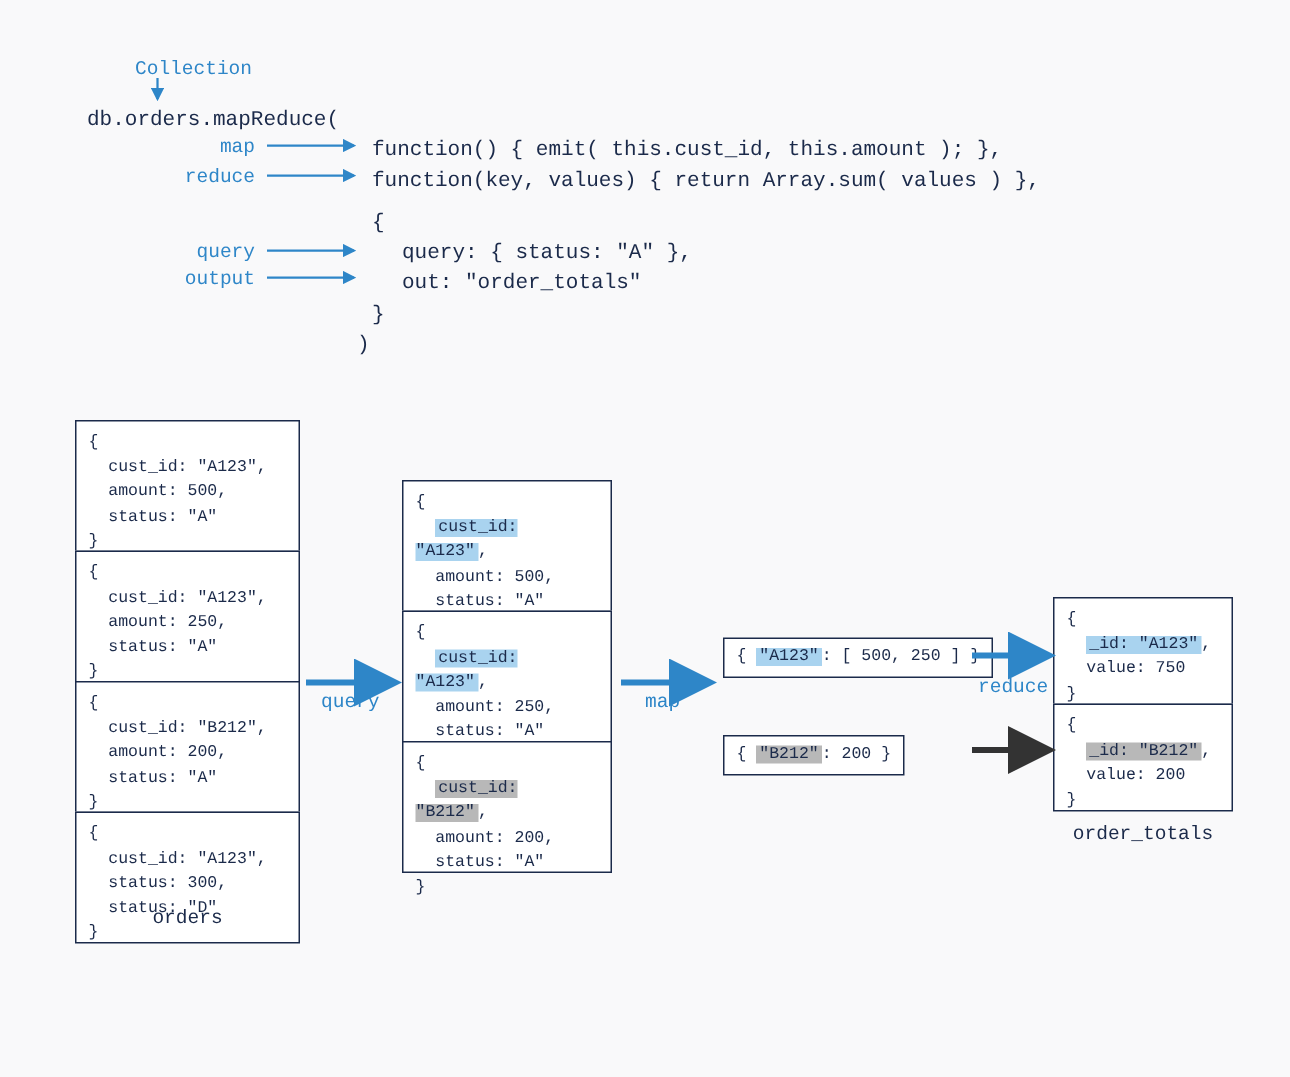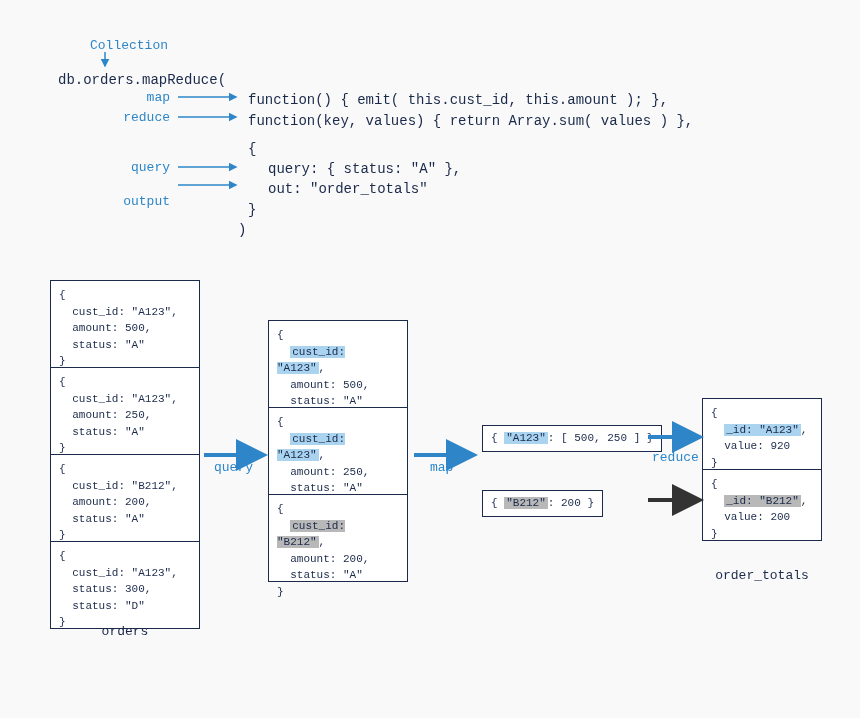--- a/index.html
+++ b/index.html
@@ -53,21 +53,20 @@
     padding: 4px 8px;
     white-space: nowrap;
   }
   .hl-blue { background: #a9d3ef; padding: 0 2px; }
   .hl-gray { background: #b8b8b8; padding: 0 2px; }
   .col-label {
     position: absolute;
     font-size: 13px;
     color: #1b2a4a;
     text-align: center;
-    margin-top: 20px;
   }
   .step-label {
     position: absolute;
     color: #2e86c8;
     font-size: 13px;
   }
   svg.arrows {
     position: absolute;
     left: 0; top: 0;
     width: 860px;
@@ -90,21 +89,21 @@
     <div style="padding-left:190px;">{</div>
     <div style="padding-left:210px;">query: { status: "A" },</div>
     <div style="padding-left:210px;">out: "order_totals"</div>
     <div style="padding-left:190px;">}</div>
     <div style="padding-left:180px;">)</div>
   </div>
 
   <div class="ann" style="left:130px; top:90px; width:40px;">map</div>
   <div class="ann" style="left:114px; top:110px; width:56px;">reduce</div>
   <div class="ann" style="left:130px; top:160px; width:40px;">query</div>
-  <div class="ann" style="left:116px; top:194px; width:54px;text-align:right;">output</div>
+  <div class="ann" style="left:116px; top:178px; width:54px;text-align:right;">output</div>
 
   <div class="doc-box" style="left:50px; top:280px; width:150px; height:88px;">
     {<br>
     &nbsp;&nbsp;<span>cust_id: "A123",</span><br>
     &nbsp;&nbsp;<span>amount: 500,</span><br>
     &nbsp;&nbsp;<span>status: "A"</span><br>
     }
   </div>
   <div class="doc-box" style="left:50px; top:367px; width:150px; height:88px;">
     {<br>
@@ -154,21 +153,21 @@
   <div class="doc-box inline" style="left:482px; top:425px;">
     {&nbsp;<span class="hl-blue">"A123"</span><span>: [ 500, 250 ]</span>&nbsp;}
   </div>
   <div class="doc-box inline" style="left:482px; top:490px;">
     {&nbsp;<span class="hl-gray">"B212"</span><span>: 200</span>&nbsp;}
   </div>
 
   <div class="doc-box" style="left:702px; top:398px; width:120px; height:72px;">
     {<br>
     &nbsp;&nbsp;<span class="hl-blue">_id: "A123"</span>,<br>
-    &nbsp;&nbsp;<span>value: 920</span><br>
+    &nbsp;&nbsp;<span>value: 750</span><br>
     }
   </div>
   <div class="doc-box" style="left:702px; top:469px; width:120px; height:72px;">
     {<br>
     &nbsp;&nbsp;<span class="hl-gray">_id: "B212"</span>,<br>
     &nbsp;&nbsp;<span>value: 200</span><br>
     }
   </div>
   <div class="col-label" style="left:702px; top:548px; width:120px;">order_totals</div>
 

